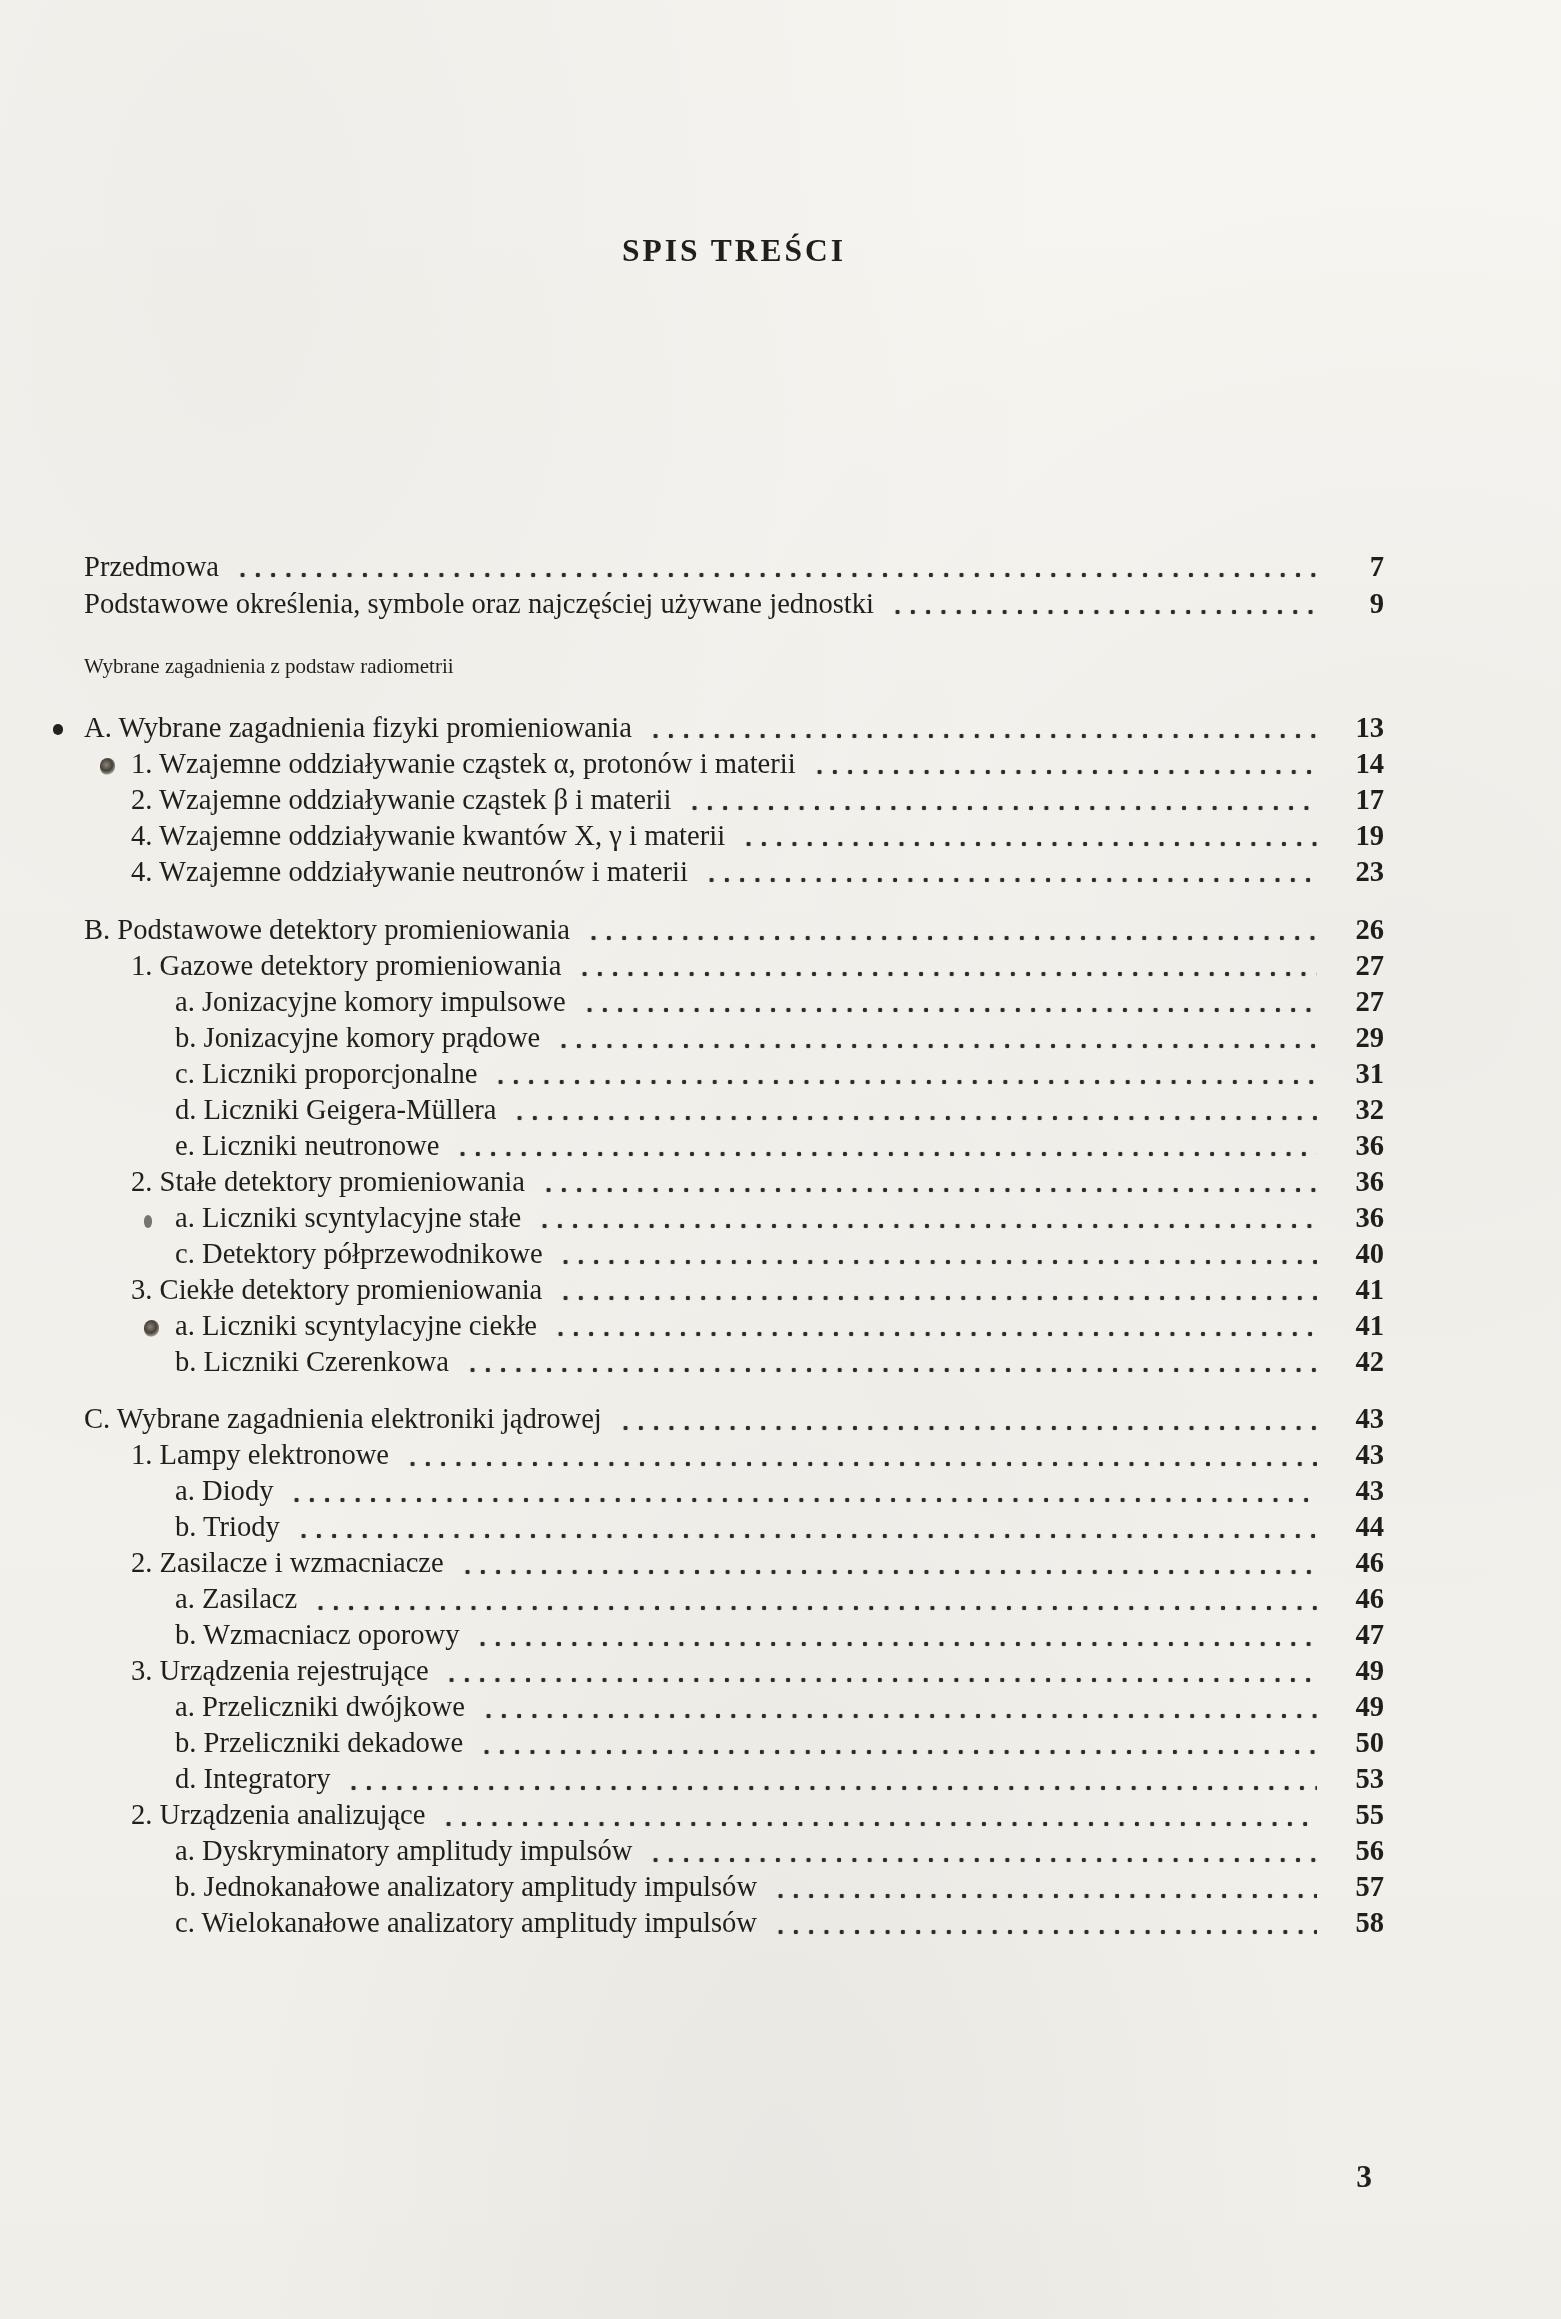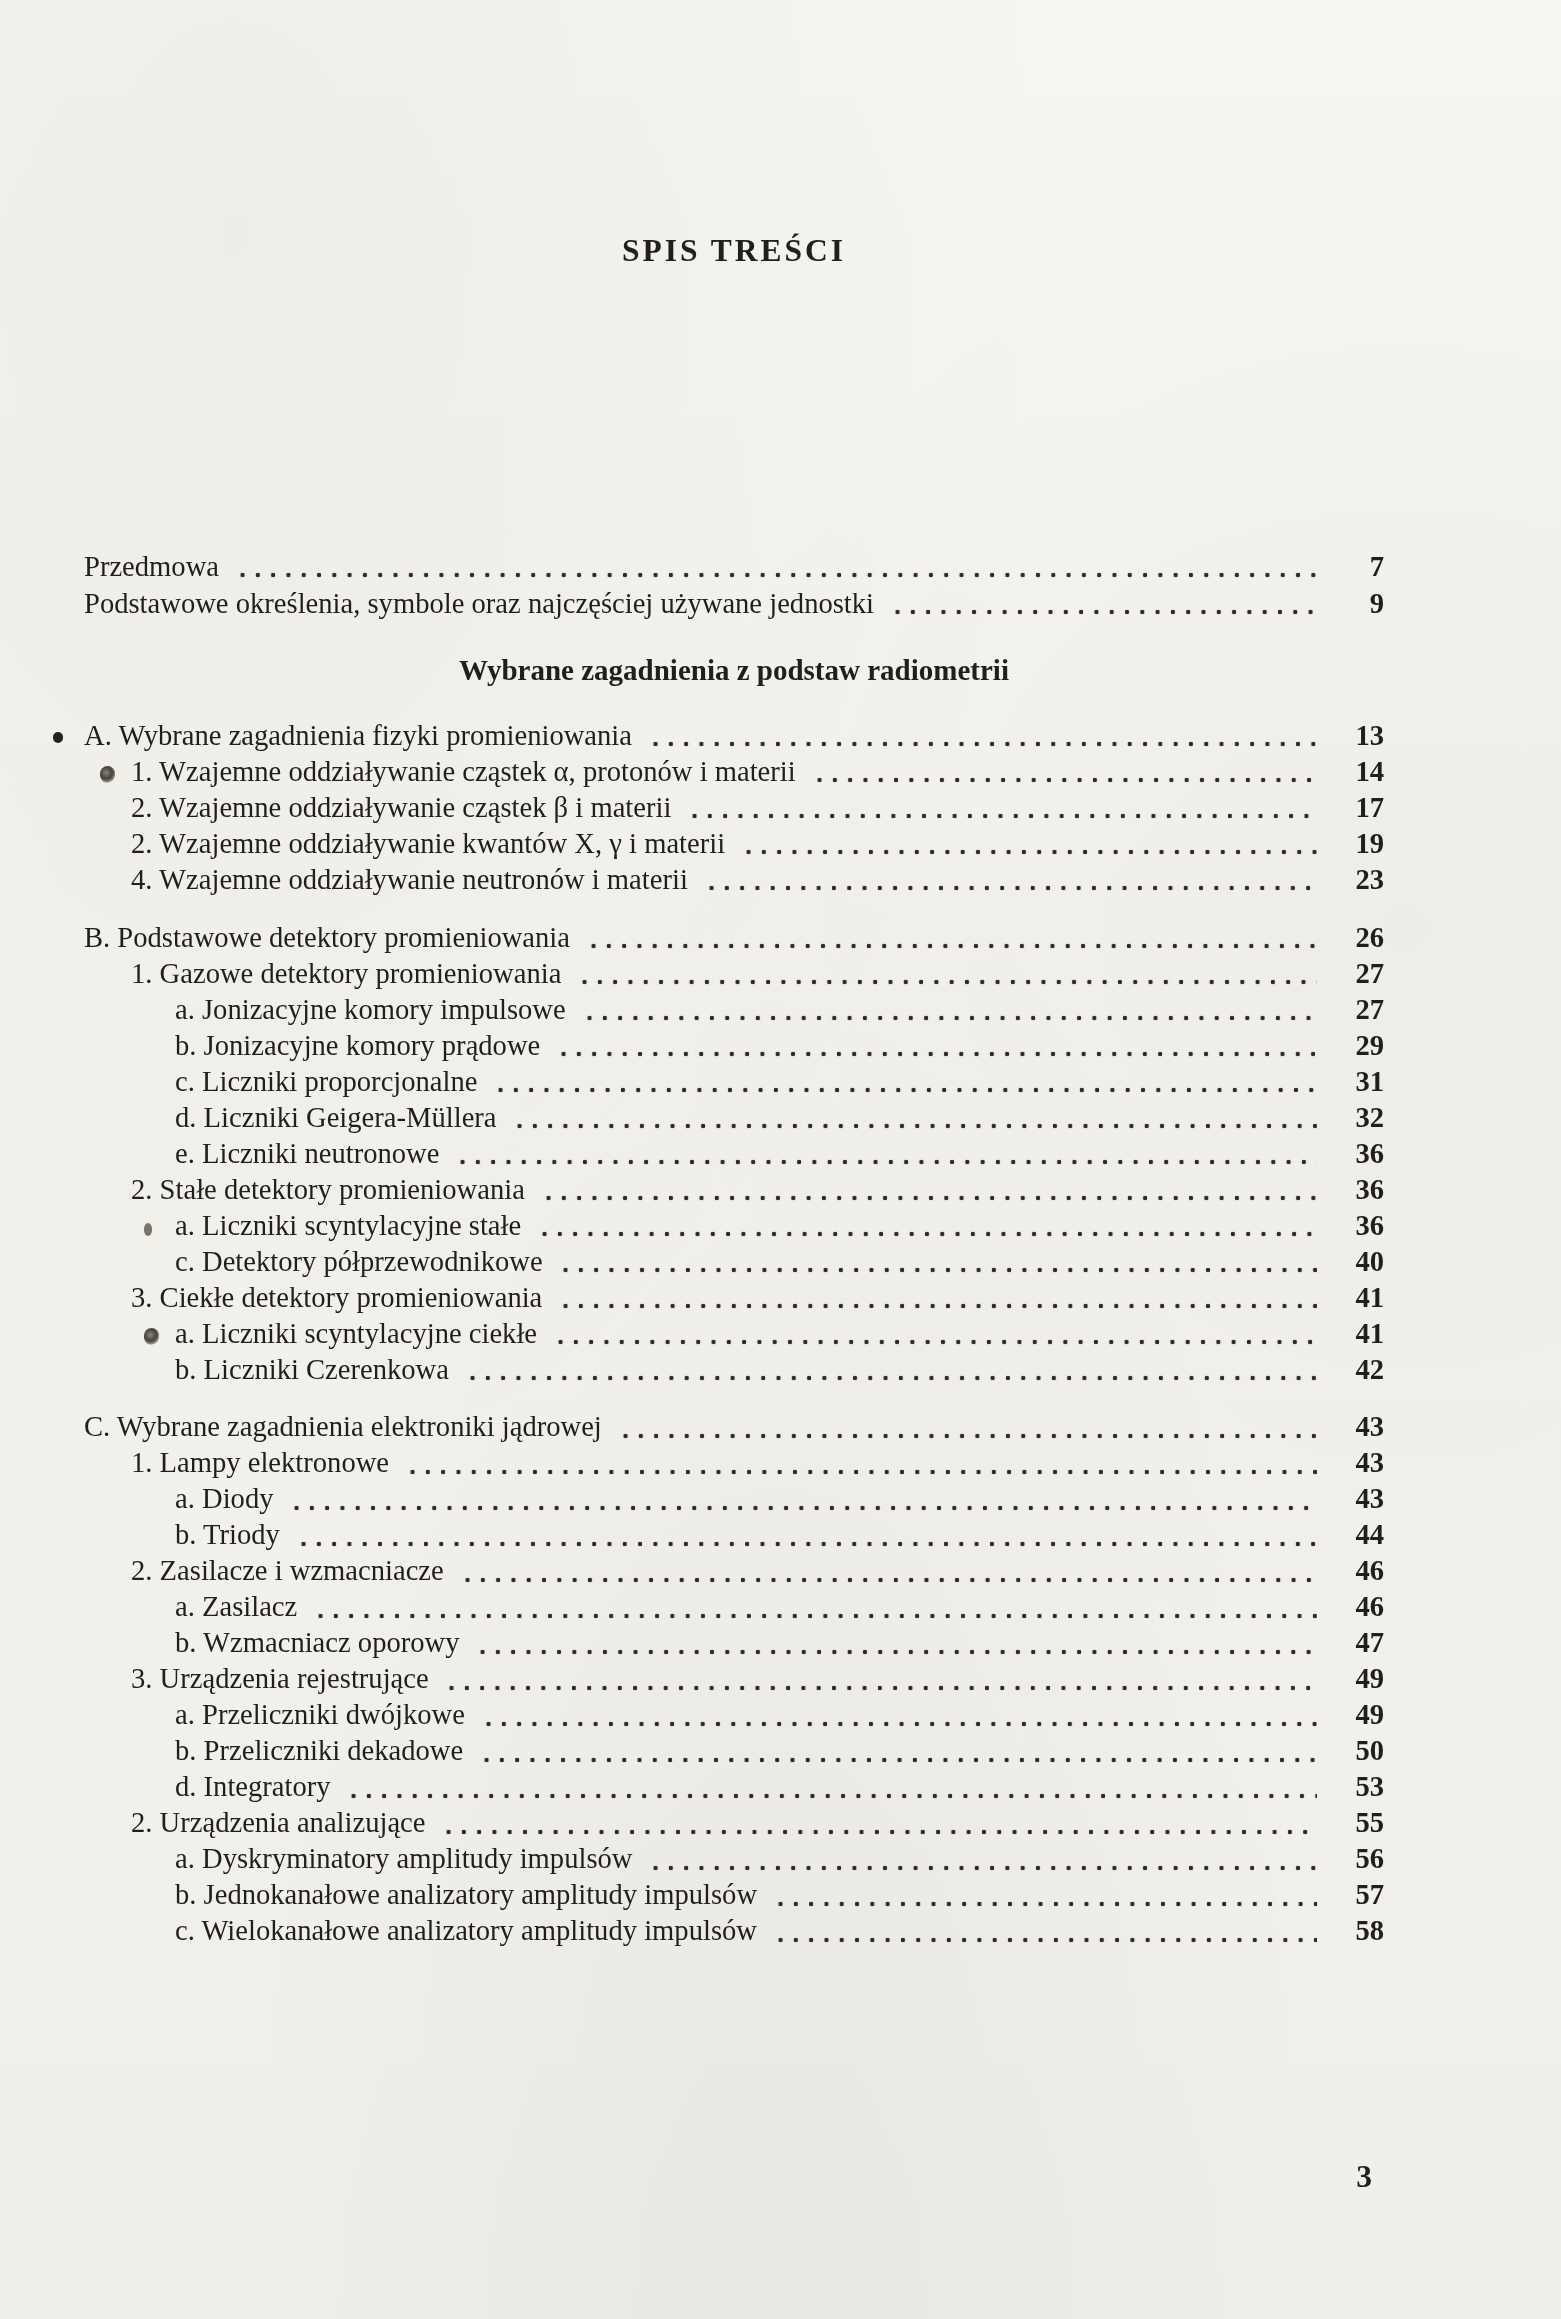--- a/index.html
+++ b/index.html
@@ -39,23 +39,23 @@
 
   .chapter-heading {
     margin-top:77px;
     text-align:center;
     font-size:29.6px;
     letter-spacing:0.30em;
     white-space:nowrap;
   }
   .chapter-title {
     margin-top:31.5px;
-    text-align:center;
-    font-size:29px;
-    font-weight:bold;
+    text-align:left;
+    font-size:21px;
+    font-weight:normal;
     white-space:nowrap;
   }
 
   .toc { margin-top:31.5px; }
   .group { margin-top:21.7px; }
   .group:first-child { margin-top:0; }
 
   .row {
     display:flex;
     align-items:baseline;
@@ -157,21 +157,21 @@
           <span class="label">1. Wzajemne oddziaływanie cząstek α, protonów i materii</span>
           <span class="leader"></span>
           <span class="pagenum">14</span>
         </div>
         <div class="row indent-1">
           <span class="label">2. Wzajemne oddziaływanie cząstek β i materii</span>
           <span class="leader"></span>
           <span class="pagenum">17</span>
         </div>
         <div class="row indent-1">
-          <span class="label">2. Wzajemne oddziaływanie kwantów X, γ i materii</span>
+          <span class="label">4. Wzajemne oddziaływanie kwantów X, γ i materii</span>
           <span class="leader"></span>
           <span class="pagenum">19</span>
         </div>
         <div class="row indent-1">
           <span class="label">4. Wzajemne oddziaływanie neutronów i materii</span>
           <span class="leader"></span>
           <span class="pagenum">23</span>
         </div>
       </div>
       <div class="group">

